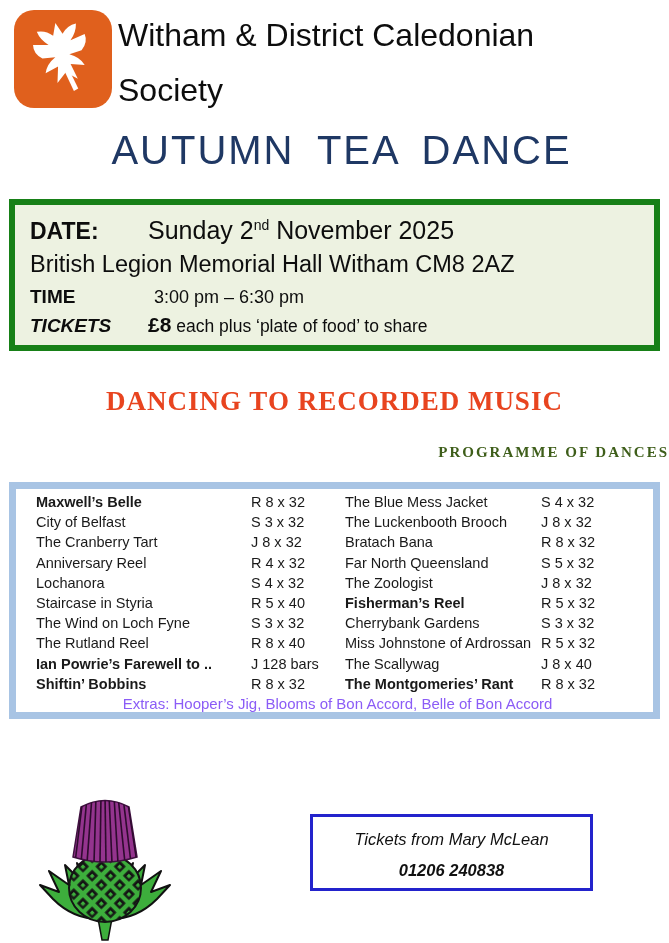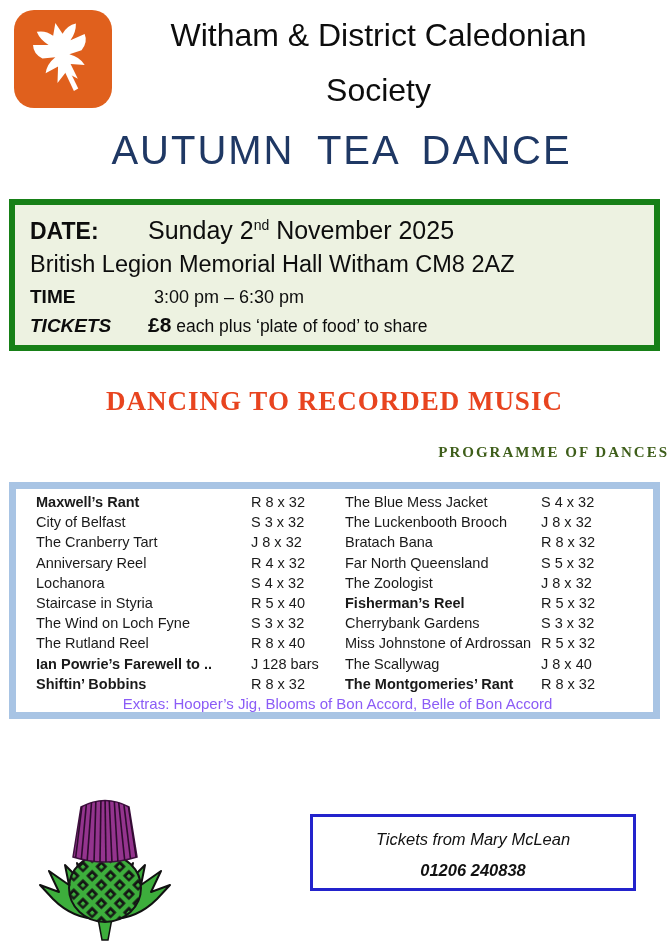--- a/index.html
+++ b/index.html
@@ -5,21 +5,21 @@
   html,body{margin:0;padding:0;}
   body{
     width:669px;height:943px;background:#ffffff;position:relative;overflow:hidden;
     font-family:"Liberation Sans",sans-serif;color:#0d0d0d;
   }
   
   .logo-badge{
     position:absolute;left:14px;top:10px;width:98px;height:98px;border-radius:20px;
     background:var(--logo-orange,#E0601D);display:flex;align-items:center;justify-content:center;
   }
-  .society-title{margin:8px 30px 0 118px;text-align:center;font-size:32px;line-height:55px;font-weight:400;}
+  .society-title{margin:8px 30px 0 118px;font-size:32px;line-height:55px;font-weight:400;}
   .event-title{
     margin-top:6px;text-align:center;color:var(--title-navy,#1F3864);
     font-weight:400;font-size:40px;line-height:52px;letter-spacing:2px;word-spacing:10px;padding-left:14px;
   }
   
   .details-box{
     box-sizing:border-box;margin:23px 9px 0 9px;height:152px;
     border:6px solid var(--detail-border-green,#178017);
     background:var(--detail-fill-green,#EDF2E1);
     padding:11px 8px 6px 15px;
@@ -48,21 +48,21 @@
     border:7px solid var(--table-border-blue,#A8C4E4);background:#fff;
     padding:3px 14px 2px 20px;overflow:hidden;
   }
   .prow{display:grid;grid-template-columns:215px 94px 196px 1fr;line-height:20.2px;font-size:14.5px;color:#1a1a1a;white-space:nowrap;}
   .prow .bold{font-weight:700;}
   .extras{text-align:center;font-size:15px;line-height:17px;margin-top:1px;color:#8b5cf6;}
   
   .footer{position:relative;height:231px;}
   .thistle{position:absolute;left:37px;top:74px;}
   .tickets-box{
-    position:absolute;left:310px;top:95px;width:326px;height:77px;box-sizing:border-box;
+    position:absolute;left:310px;top:95px;width:283px;height:77px;box-sizing:border-box;
     border:3px solid var(--tickets-border-blue,#2323CC);background:#fff;text-align:center;
   }
   .tickets-box .tline{font-style:italic;font-size:16.5px;color:#111;}
   .tickets-box .tline1{margin-top:13px;}
   .tickets-box .tline2{margin-top:12px;font-weight:bold;}
 </style>
 </head>
 <body>
 
 <div class="logo-badge">
@@ -97,21 +97,21 @@
     <span class="dlabel">TICKETS</span>
     <span class="dvalue"><span class="price">£8</span><span class="rest"> each plus ‘plate of food’ to share</span></span>
   </div>
 </div>
 
 <div class="music-heading">DANCING TO RECORDED MUSIC</div>
 <div class="programme-heading">PROGRAMME OF DANCES</div>
 
 <div class="ptable">
   <div class="prow">
-    <span class="dname bold">Maxwell’s Rant</span>
+    <span class="dname bold">Maxwell’s Belle</span>
     <span class="dcode">R 8 x 32</span>
     <span class="dname">The Blue Mess Jacket</span>
     <span class="dcode">S 4 x 32</span>
   </div>
   <div class="prow">
     <span class="dname">City of Belfast</span>
     <span class="dcode">S 3 x 32</span>
     <span class="dname">The Luckenbooth Brooch</span>
     <span class="dcode">J 8 x 32</span>
   </div>

